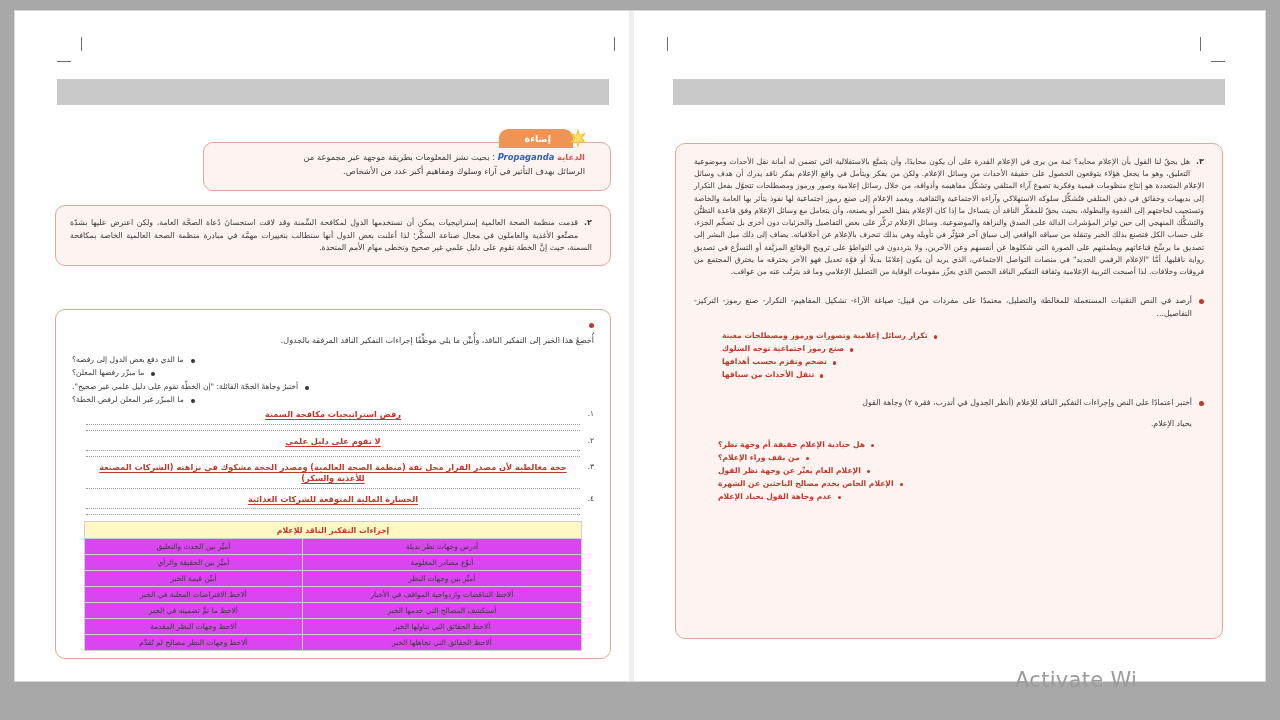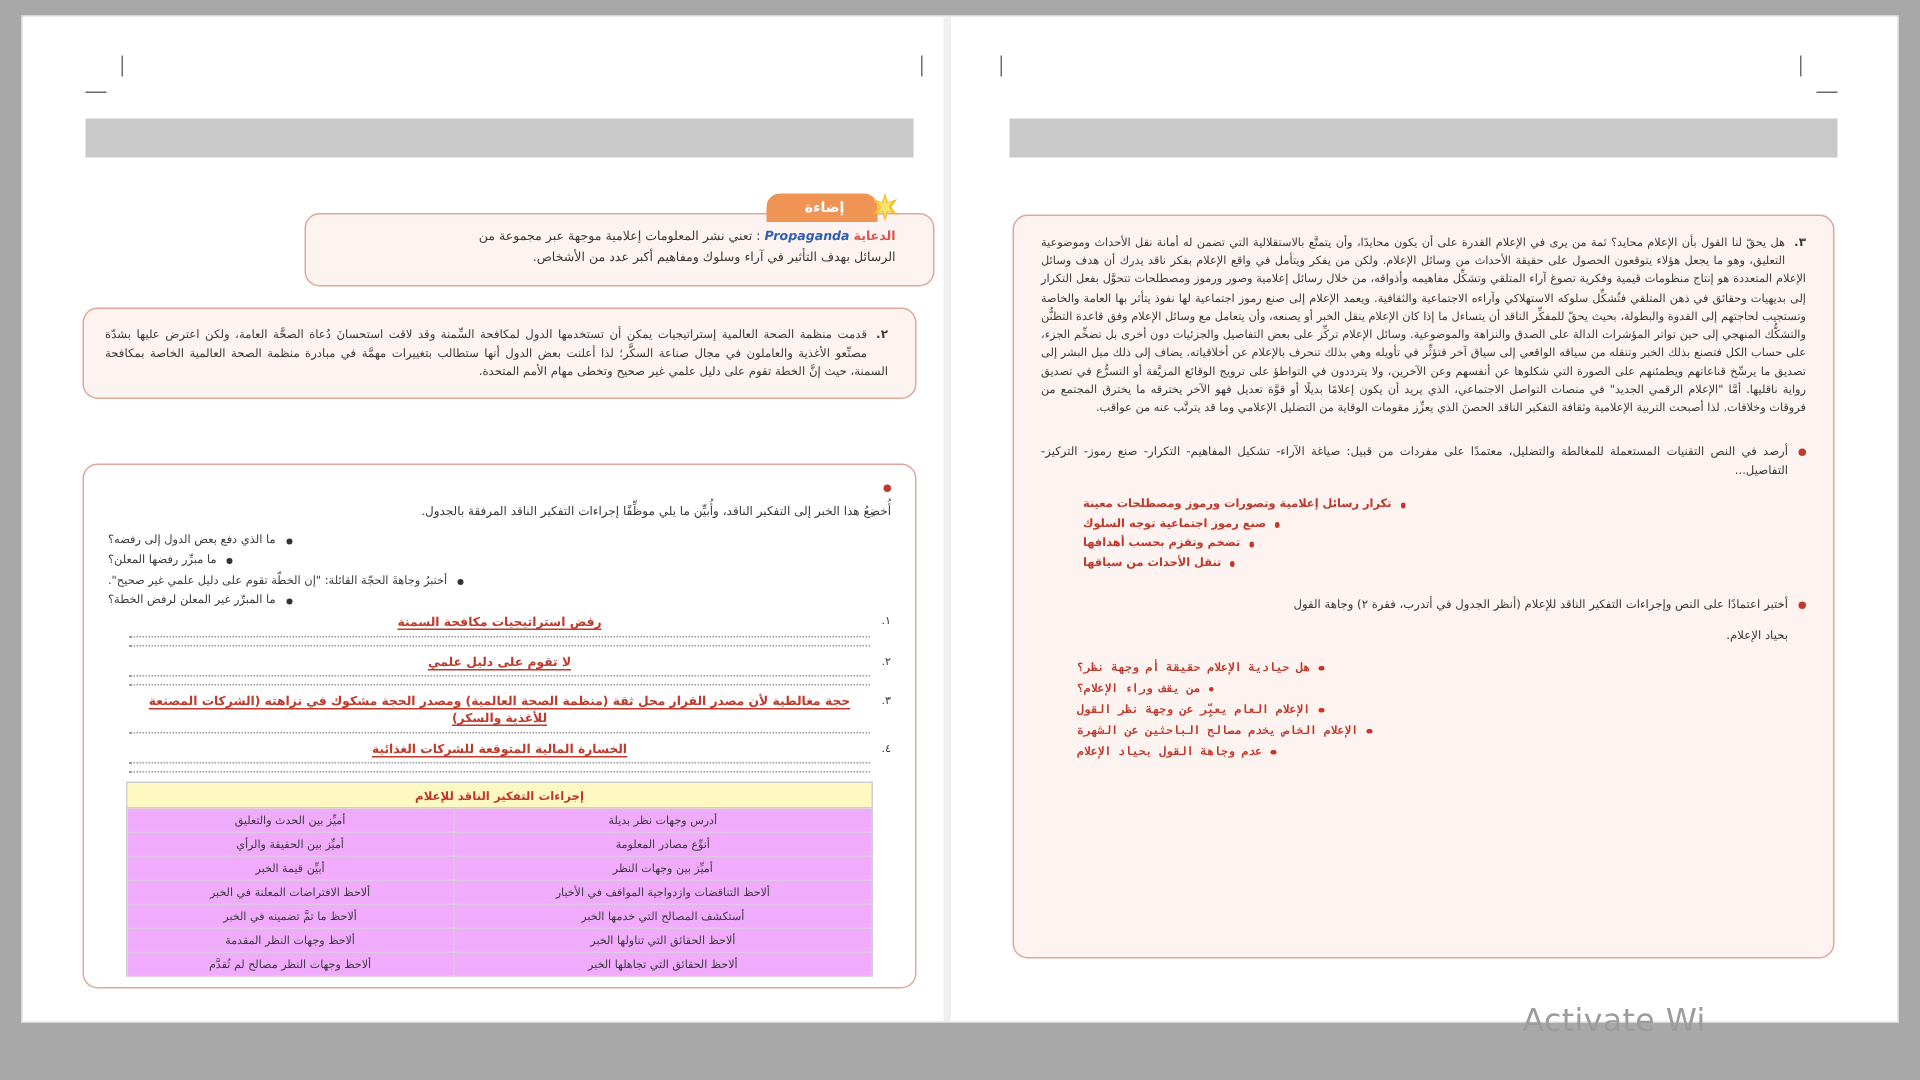--- a/index.html
+++ b/index.html
@@ -192,21 +192,21 @@
     color: #c0392b;
     font-weight: bold;
     font-size: 7.8px;
     padding: 3.5px 4px;
     text-align: center;
   }
   table.proc td {
     border: 1px solid #cfcfcf;
     padding: 3px 7px;
     text-align: center;
-    background: #f0abfc;
+    background: #d946ef;
     white-space: nowrap;
   }
 
   
   .q3 { padding: 12px 16px 11px 16px; font-size: 7.6px; }
 
   .rbul {
     display: flex;
     direction: rtl;
     gap: 7px;
@@ -260,34 +260,34 @@
   <div class="doc-surface">
 
     <div class="page page-left">
 
       <div class="crop crop-v" style="left:48px; top:6px;"></div>
       <div class="crop crop-h" style="left:24px; top:30px;"></div>
       <div class="crop crop-v" style="right:18px; top:6px;"></div>
 
       <div class="head-band" style="left:24px; right:24px; top:48px;"></div>
 
-      <div style="position:absolute; left:170px; right:10px; top:98px; height:62px;">
+      <div style="position:absolute; left:170px; right:22px; top:98px; height:62px;">
         <svg class="star" viewBox="0 0 24 24">
           <path d="M12 1.5 L14.1 8.4 L21 6.2 L16.6 12 L21 17.8 L14.1 15.6 L12 22.5 L9.9 15.6 L3 17.8 L7.4 12 L3 6.2 L9.9 8.4 Z" fill="#f2c12e"></path>
           <path d="M12 5 L13.2 9.3 L17.4 8 L14.8 12 L17.4 16 L13.2 14.7 L12 19 L10.8 14.7 L6.6 16 L9.2 12 L6.6 8 L10.8 9.3 Z" fill="#fbe26a"></path>
         </svg>
         <div class="ill-tab">
           <span>إضاءة</span>
         </div>
         <div class="pinkbox" style="left:0; right:0; top:13px; bottom:0; background:#fdf4f1;"></div>
         <div class="ill-body ar">
           <div style="text-align:right;">
             <span class="term-ar">الدعاية</span>
             <span class="term-en">Propaganda</span>
-            <span>: تعني نشر المعلومات إعلامية موجهة عبر مجموعة من</span>
+            <span>: بحيث نشر المعلومات بطريقة موجهة عبر مجموعة من</span>
           </div>
           <div style="text-align:right;">الرسائل بهدف التأثير في آراء وسلوك ومفاهيم أكبر عدد من الأشخاص.</div>
         </div>
       </div>
 
       <div class="pinkbox q2" style="left:22px; right:22px; top:174px;">
         <div class="ar">
           <span class="qnum">٢.</span>
           <span>قدمت منظمة الصحة العالمية إستراتيجيات يمكن أن تستخدمها الدول لمكافحة السِّمنة وقد لاقت استحسانَ دُعاة الصحَّة العامة، ولكن اعترض عليها بشدّة مصنِّعو الأغذية والعاملون في مجال صناعة السكَّر؛ لذا أعلنت بعض الدول أنها ستطالب بتغييرات مهمَّة في مبادرة منظمة الصحة العالمية الخاصة بمكافحة السمنة، حيث إنَّ الخطة تقوم على دليل علمي غير صحيح وتخطى مهام الأمم المتحدة.</span>
         </div>
@@ -433,21 +433,21 @@
               <span>تنقل الأحداث من سياقها</span>
             </div>
           </div>
 
           <div class="rbul" style="margin-top:18px;">
             <span class="dot-red"></span>
             <span class="ar" style="flex:1; text-align:justify;">أختبر اعتمادًا على النص وإجراءات التفكير الناقد للإعلام (أنظر الجدول في أتدرب، فقرة ٢) وجاهة القول</span>
           </div>
           <div class="ar" style="font-size:7.8px; margin-top:8px; padding-right:12px;">بحياد الإعلام.</div>
 
-          <div style="margin-top:9px; margin-left:24px;font-family:Liberation Mono, monospace;">
+          <div style="margin-top:9px; margin-left:24px;">
             <div class="red-sub">
               <span class="dot-red-sm"></span>
               <span>هل حيادية الإعلام حقيقة أم وجهة نظر؟</span>
             </div>
             <div class="red-sub">
               <span class="dot-red-sm"></span>
               <span>من يقف وراء الإعلام؟</span>
             </div>
             <div class="red-sub">
               <span class="dot-red-sm"></span>

